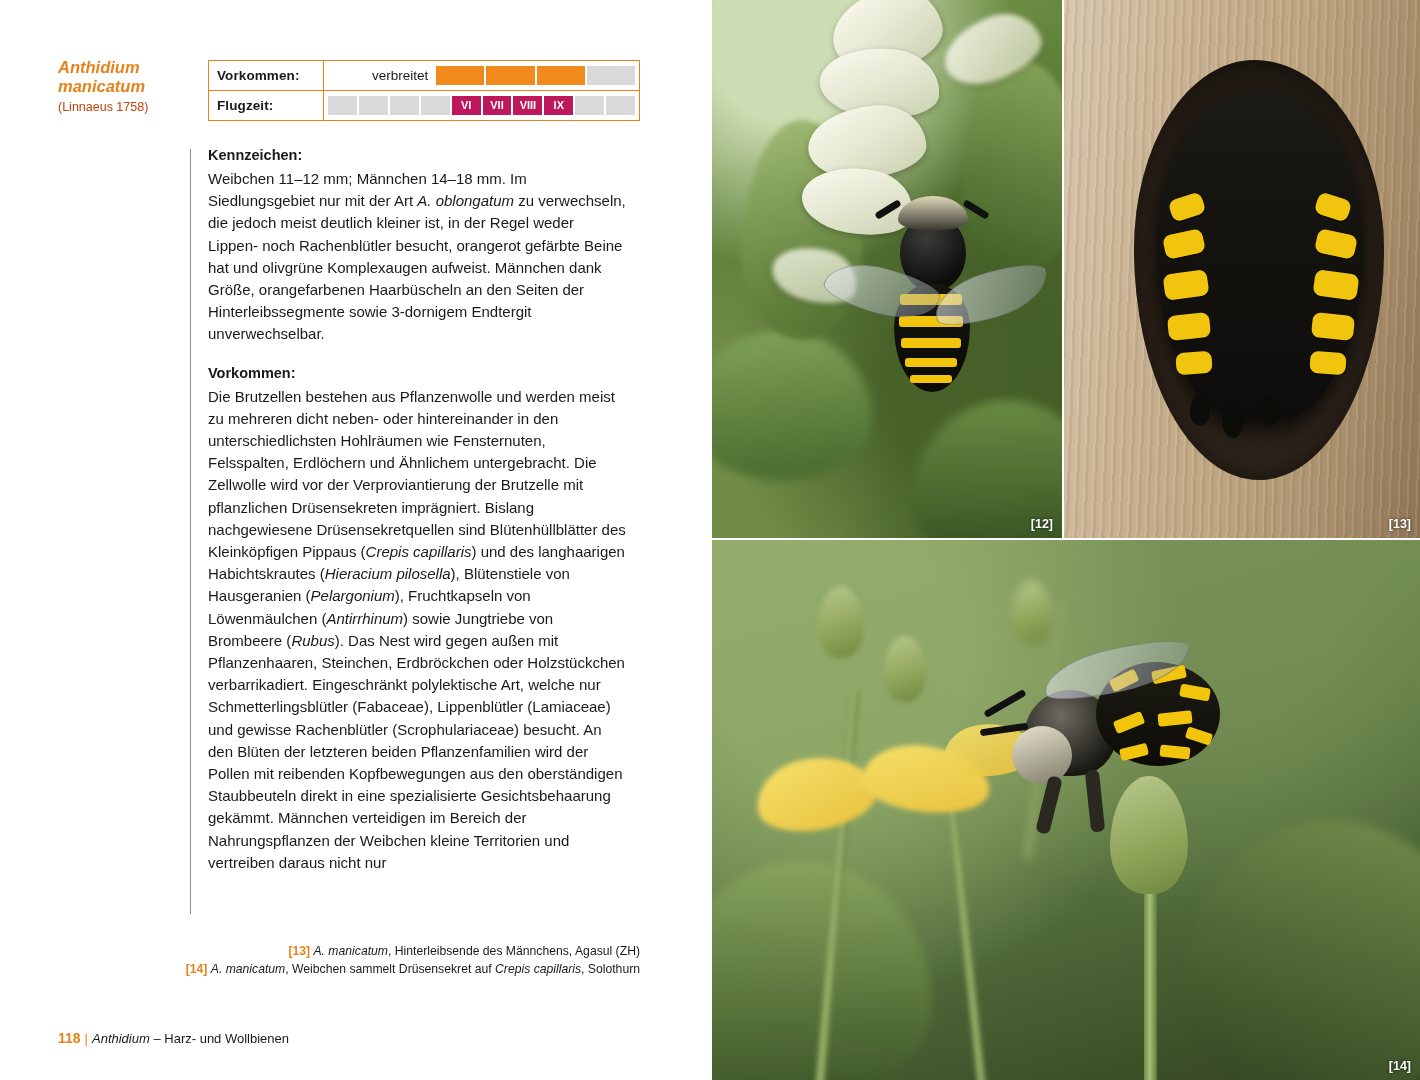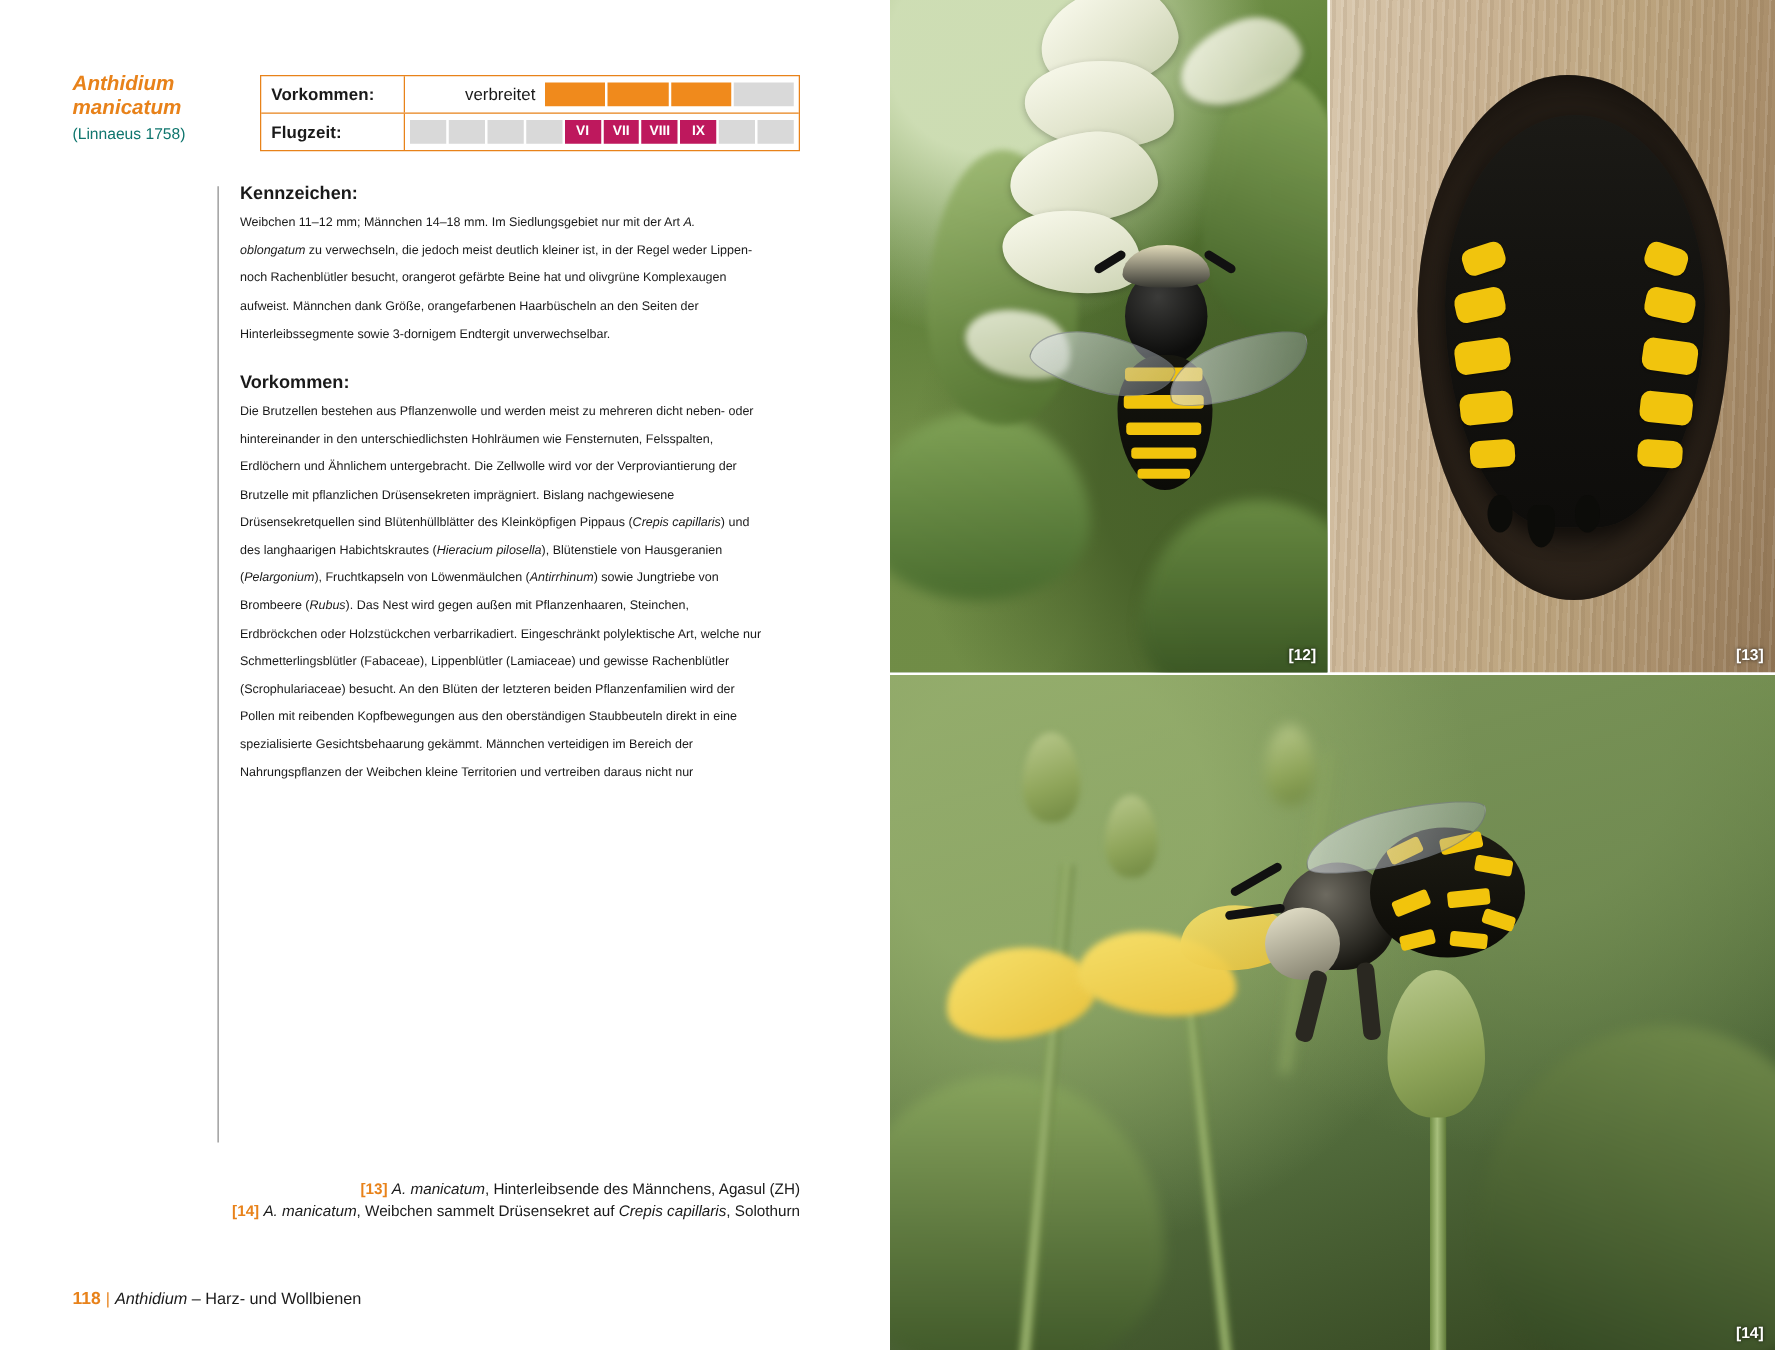--- a/index.html
+++ b/index.html
@@ -28,21 +28,21 @@
     width:140px;
   }
   .species-genus, .species-epithet {
     color:#e8821a;
     font-style:italic;
     font-weight:bold;
     font-size:16.5px;
     line-height:19px;
   }
   .species-author {
-    color:#0f766e;
+    color:#c2410c;
     font-size:12.5px;
     line-height:16px;
     margin-top:3px;
   }
 
   
   .info-box {
     position:absolute;
     left:208px; top:60px;
     width:432px; height:61px;
@@ -88,37 +88,37 @@
     font-size:11px;
     font-weight:bold;
     color:#ffffff;
   }
   .cell.on { background:#be185d; color:#ffffff; }
   .cell.on-blank { background:#f08a1c; }
 
   
   .body-text {
     position:absolute;
-    left:192px; top:145px;
+    left:208px; top:145px;
     width:434px;
   }
   .body-text .rule {
     position:absolute;
     left:-18px; top:4px;
     width:1.2px; height:765px;
     background:#8c8c8c;
   }
   h3.sec {
     font-size:14.5px;
     font-weight:bold;
     margin:0 0 3px 0;
     line-height:20px;
   }
   p.para {
-    font-size:10px;
+    font-size:15px;
     line-height:22.2px;
     margin:0 16px 17px 0;
     text-align:left;
   }
   p.para.last { margin-bottom:0; }
   .it { font-style:italic; }
 
   
   .captions {
     position:absolute;

